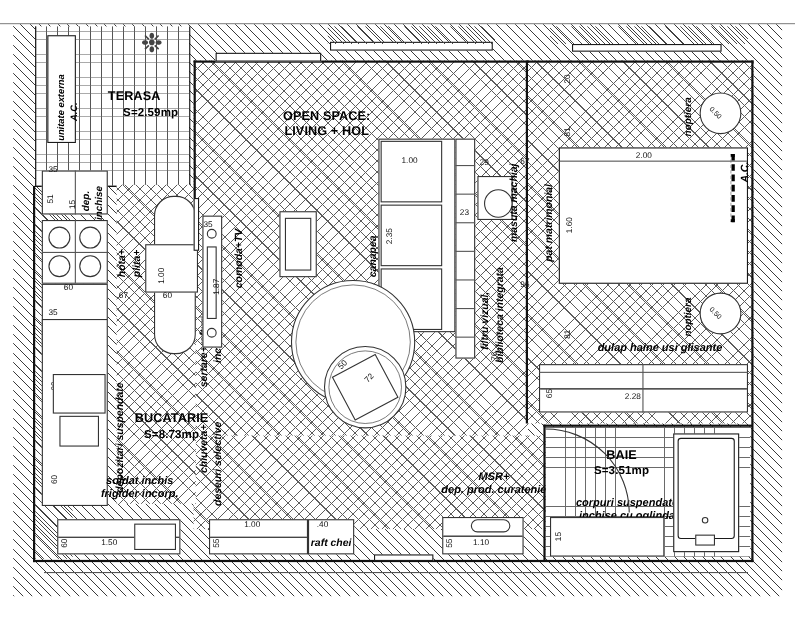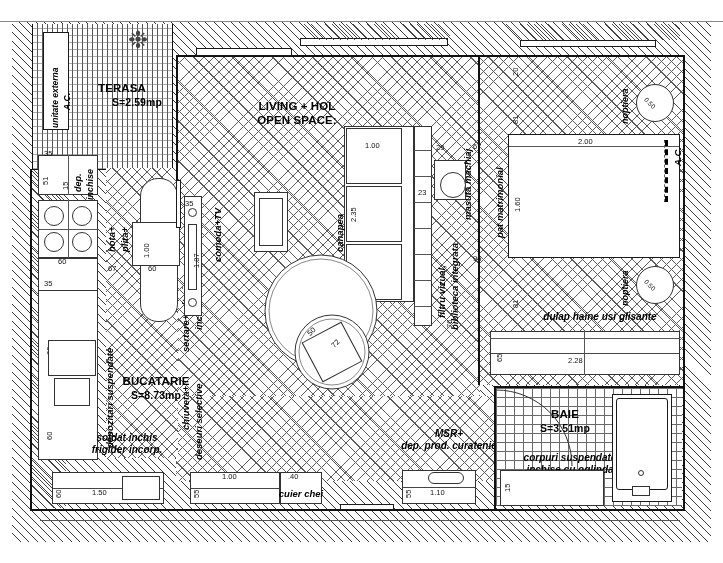--- a/index.html
+++ b/index.html
@@ -242,22 +242,22 @@
   <div class="box oval whiten" style="left:188px;top:298px;width:9px;height:9px;"></div>
   <div class="whiten" style="left:188px;top:224px;width:9px;height:66px;"></div>
   <div class="lbl dim" style="left:185px;top:200px;">
     <span>35</span></div>
   <div class="lbl dim rot90" style="left:193px;top:268px;">
     <span>1.87</span></div>
   <div class="lbl furn rot90" style="left:212px;top:262px;font-size:9.5px;">
     <span>comoda+TV</span></div>
 
   <div class="lbl room" style="left:222px;top:100px;width:150px;">
+    <div>OPEN SPACE:</div>
     <div>LIVING + HOL</div>
-    <div>OPEN SPACE:</div>
   </div>
 
   <div class="whiten" style="left:344px;top:126px;width:70px;height:176px;"></div>
   <div class="whiten" style="left:346px;top:128px;width:56px;height:56px;"></div>
   <div class="whiten" style="left:346px;top:186px;width:56px;height:56px;"></div>
   <div class="whiten" style="left:346px;top:244px;width:56px;height:56px;"></div>
   <div class="lbl dim" style="left:365px;top:142px;">
     <span>1.00</span></div>
   <div class="lbl dim rot90" style="left:350px;top:222px;">
     <span>2.35</span></div>
@@ -342,21 +342,21 @@
 
   <div class="whiten xcross" style="left:190px;top:472px;width:90px;height:32px;"></div>
   <div class="whiten" style="left:280px;top:472px;width:42px;height:32px;"></div>
   <div class="lbl dim rot90" style="left:193px;top:498px;">
     <span>55</span></div>
   <div class="lbl dim" style="left:222px;top:473px;">
     <span>1.00</span></div>
   <div class="lbl dim" style="left:288px;top:473px;">
     <span>.40</span></div>
   <div class="lbl furn" style="left:272px;top:488px;width:58px;text-align:center;font-size:9.5px;">
-    <span>cuier chei</span></div>
+    <span>raft chei</span></div>
 
   <div class="lbl furn" style="left:374px;top:428px;width:150px;text-align:center;">
     <div>MSR+</div>
     <div>dep. prod. curatenie</div>
   </div>
   <div class="whiten xcross" style="left:402px;top:470px;width:74px;height:34px;"></div>
   <div class="whiten rnd" style="left:428px;top:472px;width:36px;height:12px;"></div>
   <div class="lbl dim rot90" style="left:405px;top:498px;">
     <span>55</span></div>
   <div class="lbl dim" style="left:430px;top:489px;">

